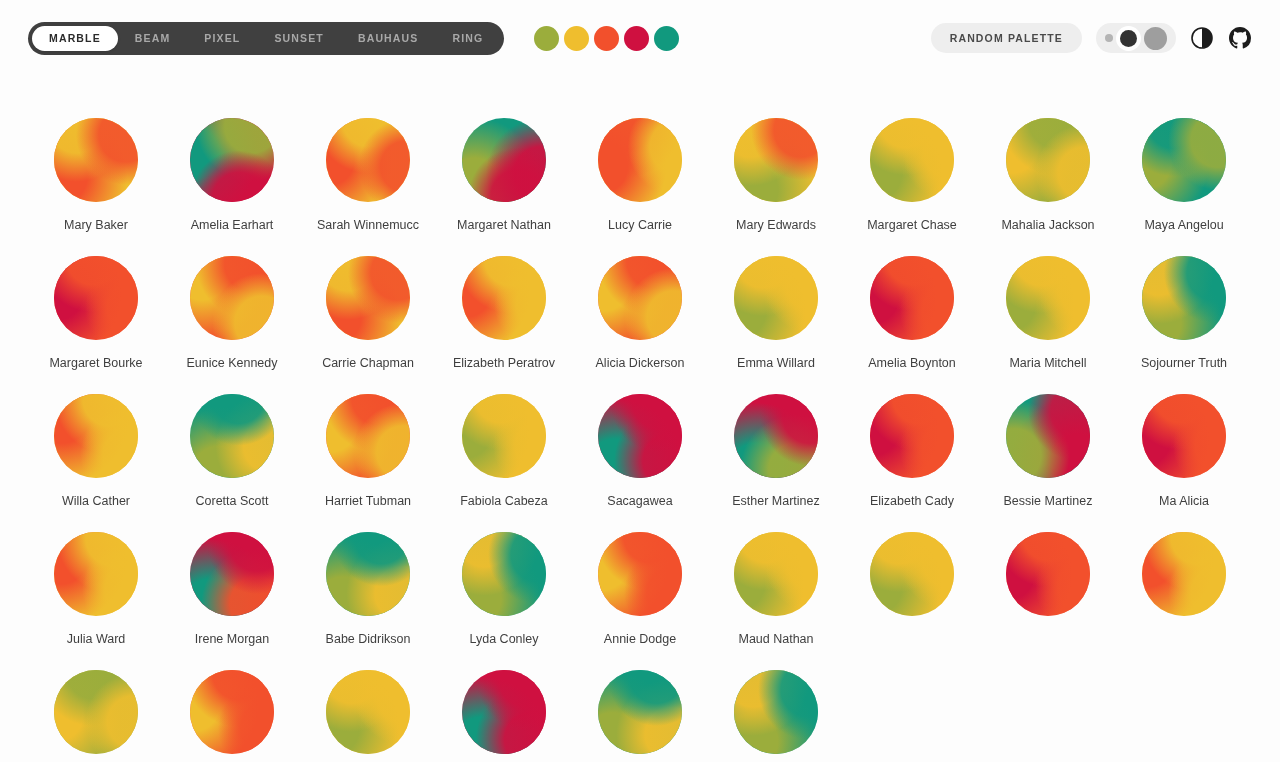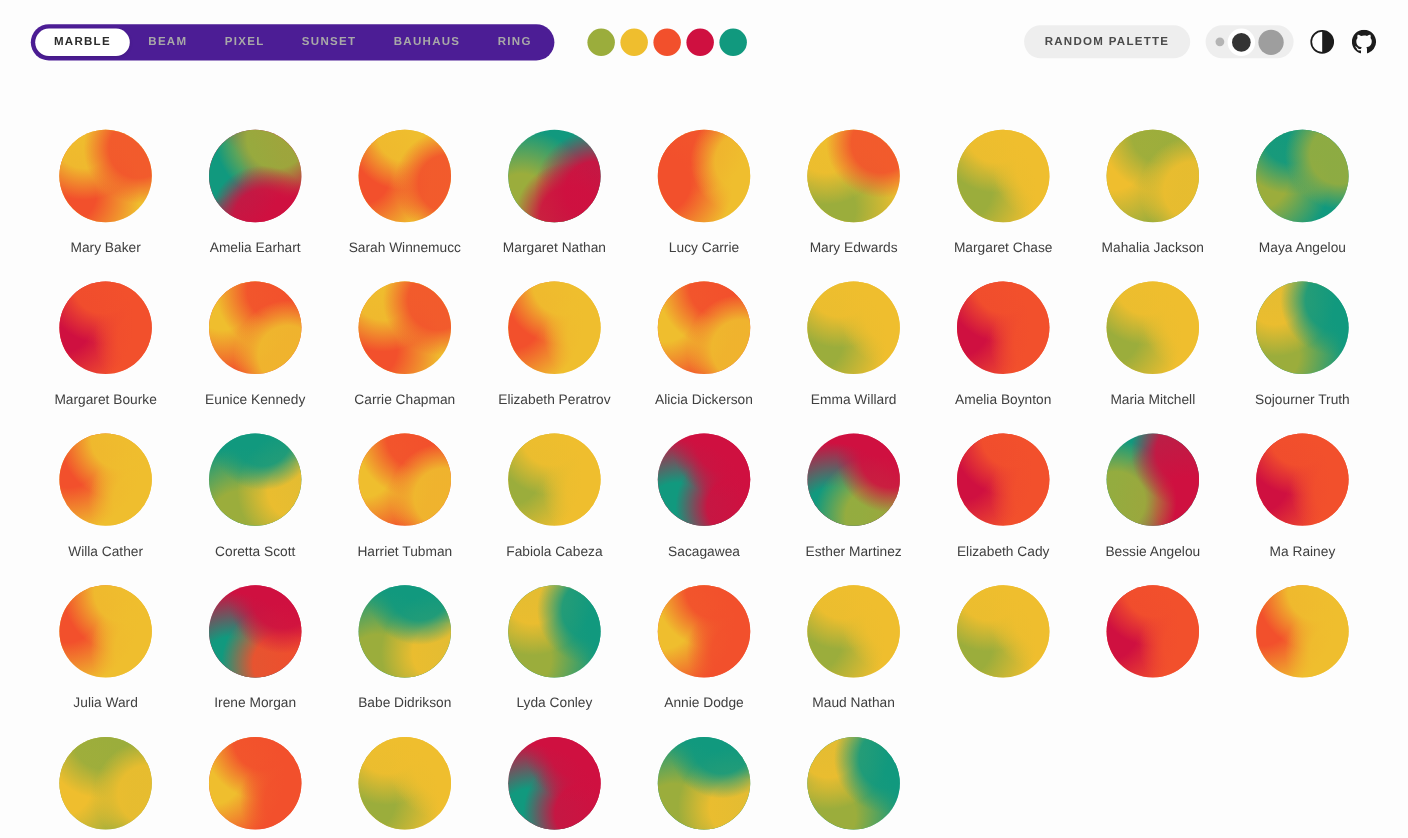--- a/index.html
+++ b/index.html
@@ -16,21 +16,21 @@
     height: 76px;
     display: flex;
     align-items: center;
     padding: 0 28px;
     gap: 0;
   }
 
   #tab-group {
     display: flex;
     align-items: center;
-    background: #4c1d95;
+    background: #404040;
     border-radius: 999px;
     padding: 4px;
     height: 33px;
   }
   .tab {
     font-size: 10.5px;
     letter-spacing: 1.15px;
     font-weight: bold;
     color: #a8a8a8;
     padding: 0 17px;
@@ -387,29 +387,29 @@
         <div class="layer" style="background: radial-gradient(circle at 81% 61.3%, rgb(242, 80, 44) 0%, rgb(242, 80, 44) 22%, transparent 40.8%); opacity: 0.9;"></div>
       </div>
       <div class="avatar-name">Elizabeth Cady</div>
     </div>
     <div class="avatar-cell">
       <div class="marble" style="background: rgb(17, 153, 126);">
         <div class="layer" style="background: radial-gradient(circle at 75.3% 71.2%, rgb(207, 16, 64) 0%, rgb(207, 16, 64) 22%, transparent 55.2%); opacity: 1;"></div>
         <div class="layer" style="background: radial-gradient(circle at 21.4% 66.5%, rgb(155, 173, 60) 0%, rgb(155, 173, 60) 22%, transparent 45.6%); opacity: 0.95;"></div>
         <div class="layer" style="background: radial-gradient(circle at 75.3% 28.8%, rgb(207, 16, 64) 0%, rgb(207, 16, 64) 22%, transparent 40.8%); opacity: 0.9;"></div>
       </div>
-      <div class="avatar-name">Bessie Angelou</div>
+      <div class="avatar-name">Bessie Martinez</div>
     </div>
     <div class="avatar-cell">
       <div class="marble" style="background: rgb(242, 80, 44);">
         <div class="layer" style="background: radial-gradient(circle at 17.1% 52.9%, rgb(207, 16, 64) 0%, rgb(207, 16, 64) 22%, transparent 55.2%); opacity: 1;"></div>
         <div class="layer" style="background: radial-gradient(circle at 47.1% 17.1%, rgb(242, 80, 44) 0%, rgb(242, 80, 44) 22%, transparent 45.6%); opacity: 0.95;"></div>
         <div class="layer" style="background: radial-gradient(circle at 81.9% 58.5%, rgb(242, 80, 44) 0%, rgb(242, 80, 44) 22%, transparent 40.8%); opacity: 0.9;"></div>
       </div>
-      <div class="avatar-name">Ma Rainey</div>
+      <div class="avatar-name">Ma Alicia</div>
     </div>
     <div class="avatar-cell">
       <div class="marble" style="background: rgb(239, 190, 46);">
         <div class="layer" style="background: radial-gradient(circle at 20.1% 36.1%, rgb(242, 80, 44) 0%, rgb(242, 80, 44) 22%, transparent 55.2%); opacity: 1;"></div>
         <div class="layer" style="background: radial-gradient(circle at 63.9% 20.1%, rgb(239, 190, 46) 0%, rgb(239, 190, 46) 22%, transparent 45.6%); opacity: 0.95;"></div>
         <div class="layer" style="background: radial-gradient(circle at 79.9% 63.9%, rgb(239, 190, 46) 0%, rgb(239, 190, 46) 22%, transparent 40.8%); opacity: 0.9;"></div>
       </div>
       <div class="avatar-name">Julia Ward</div>
     </div>
     <div class="avatar-cell">

